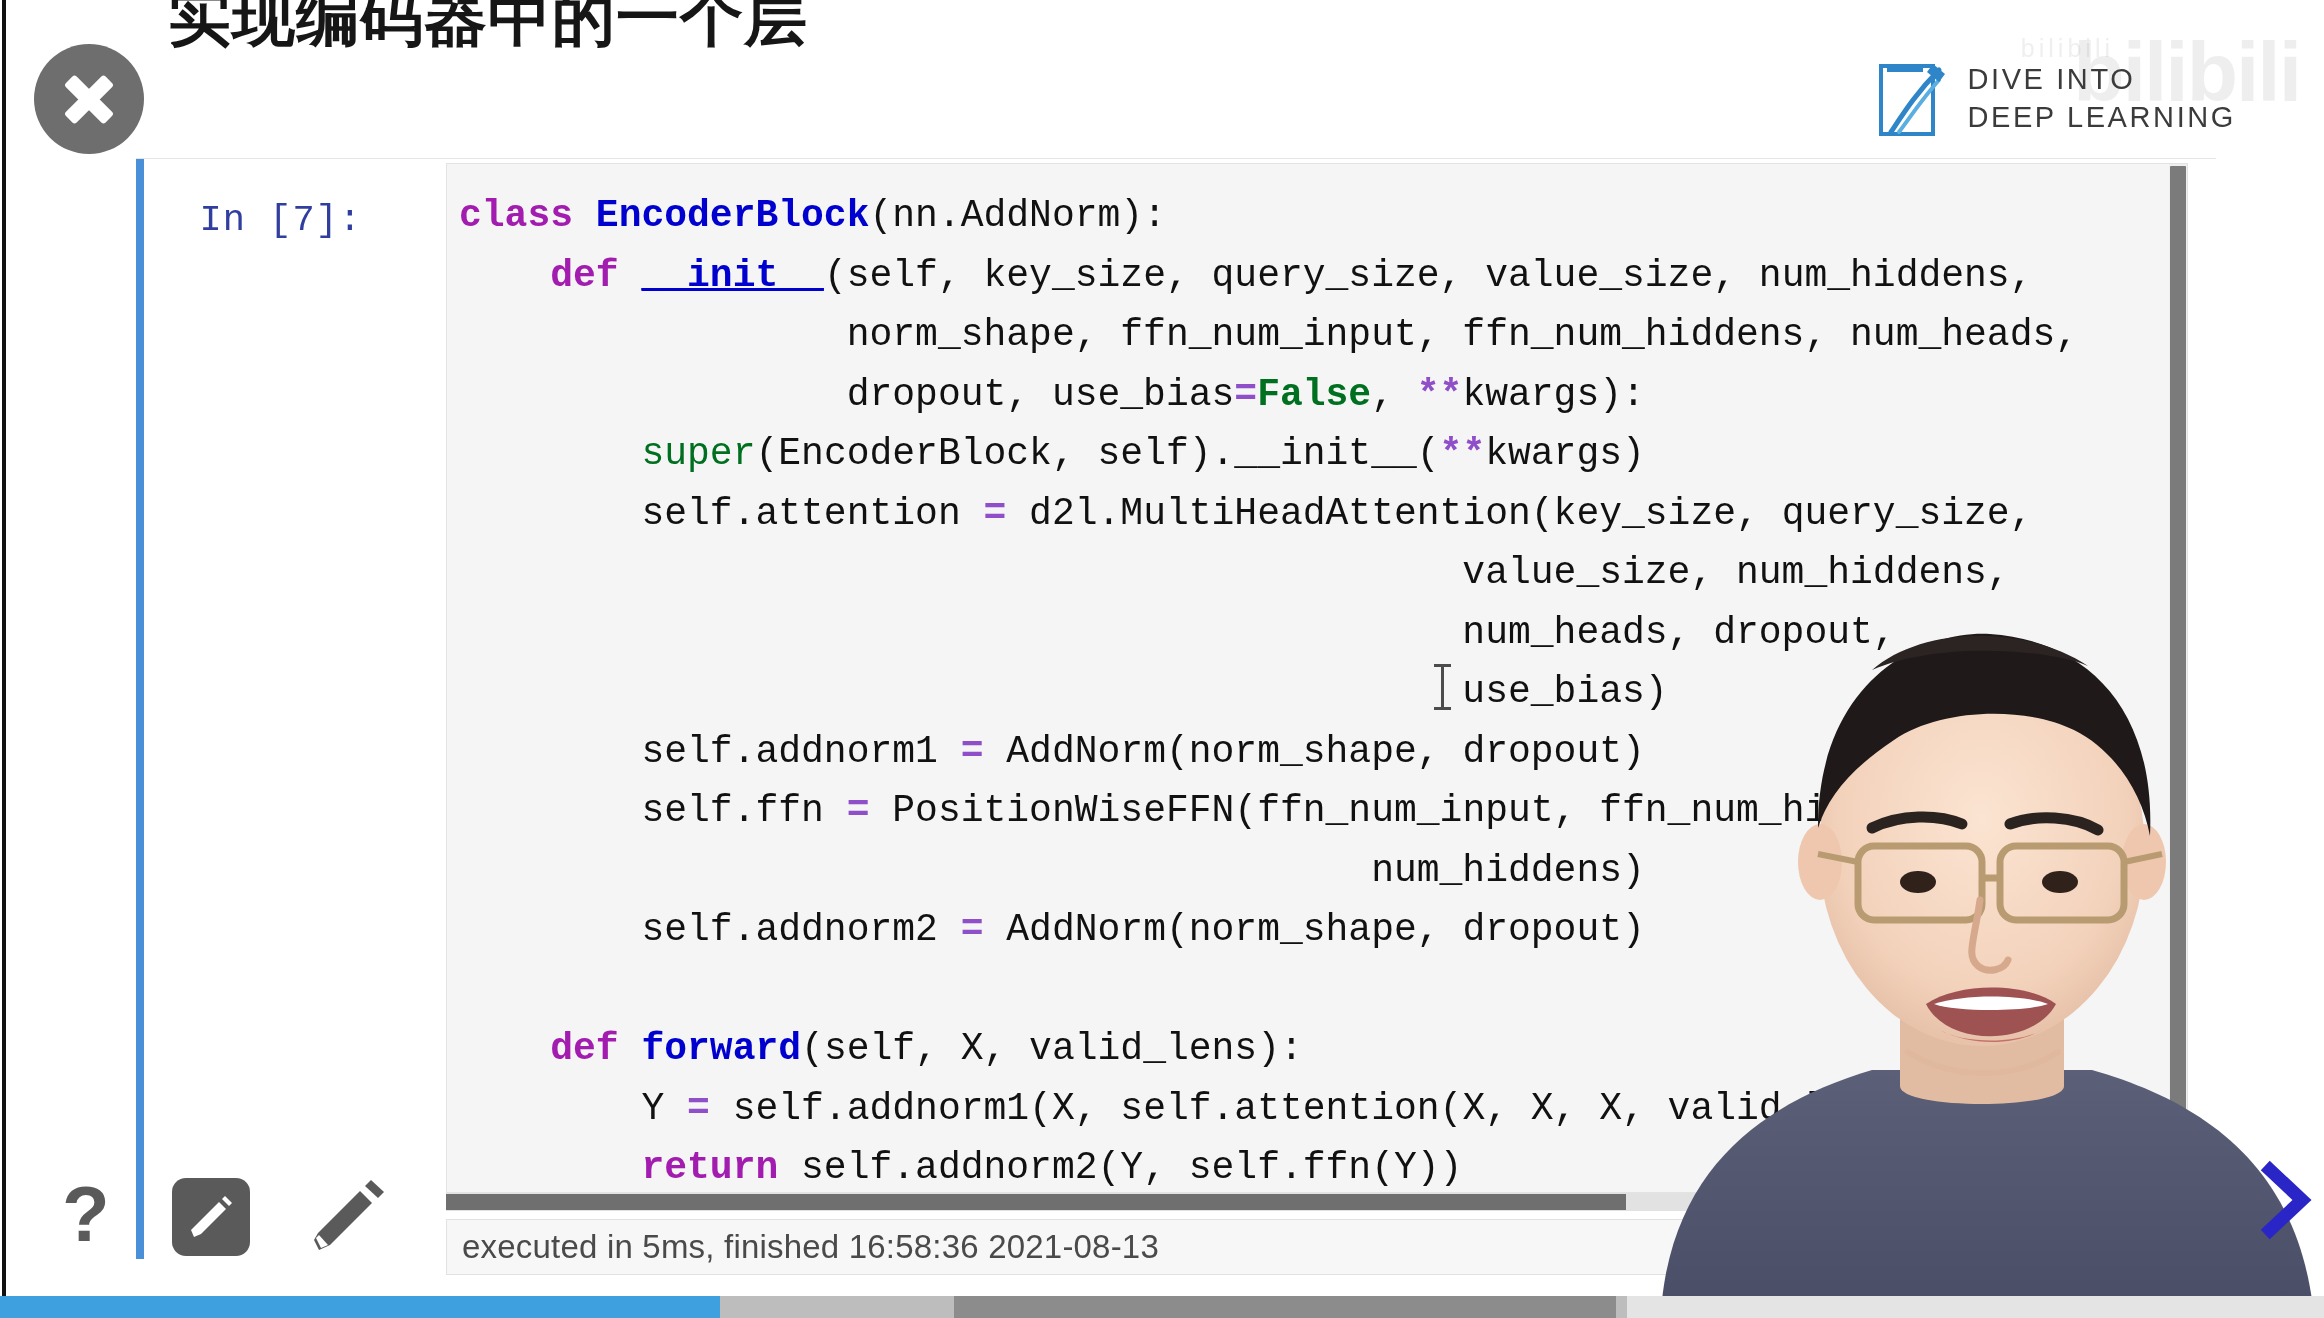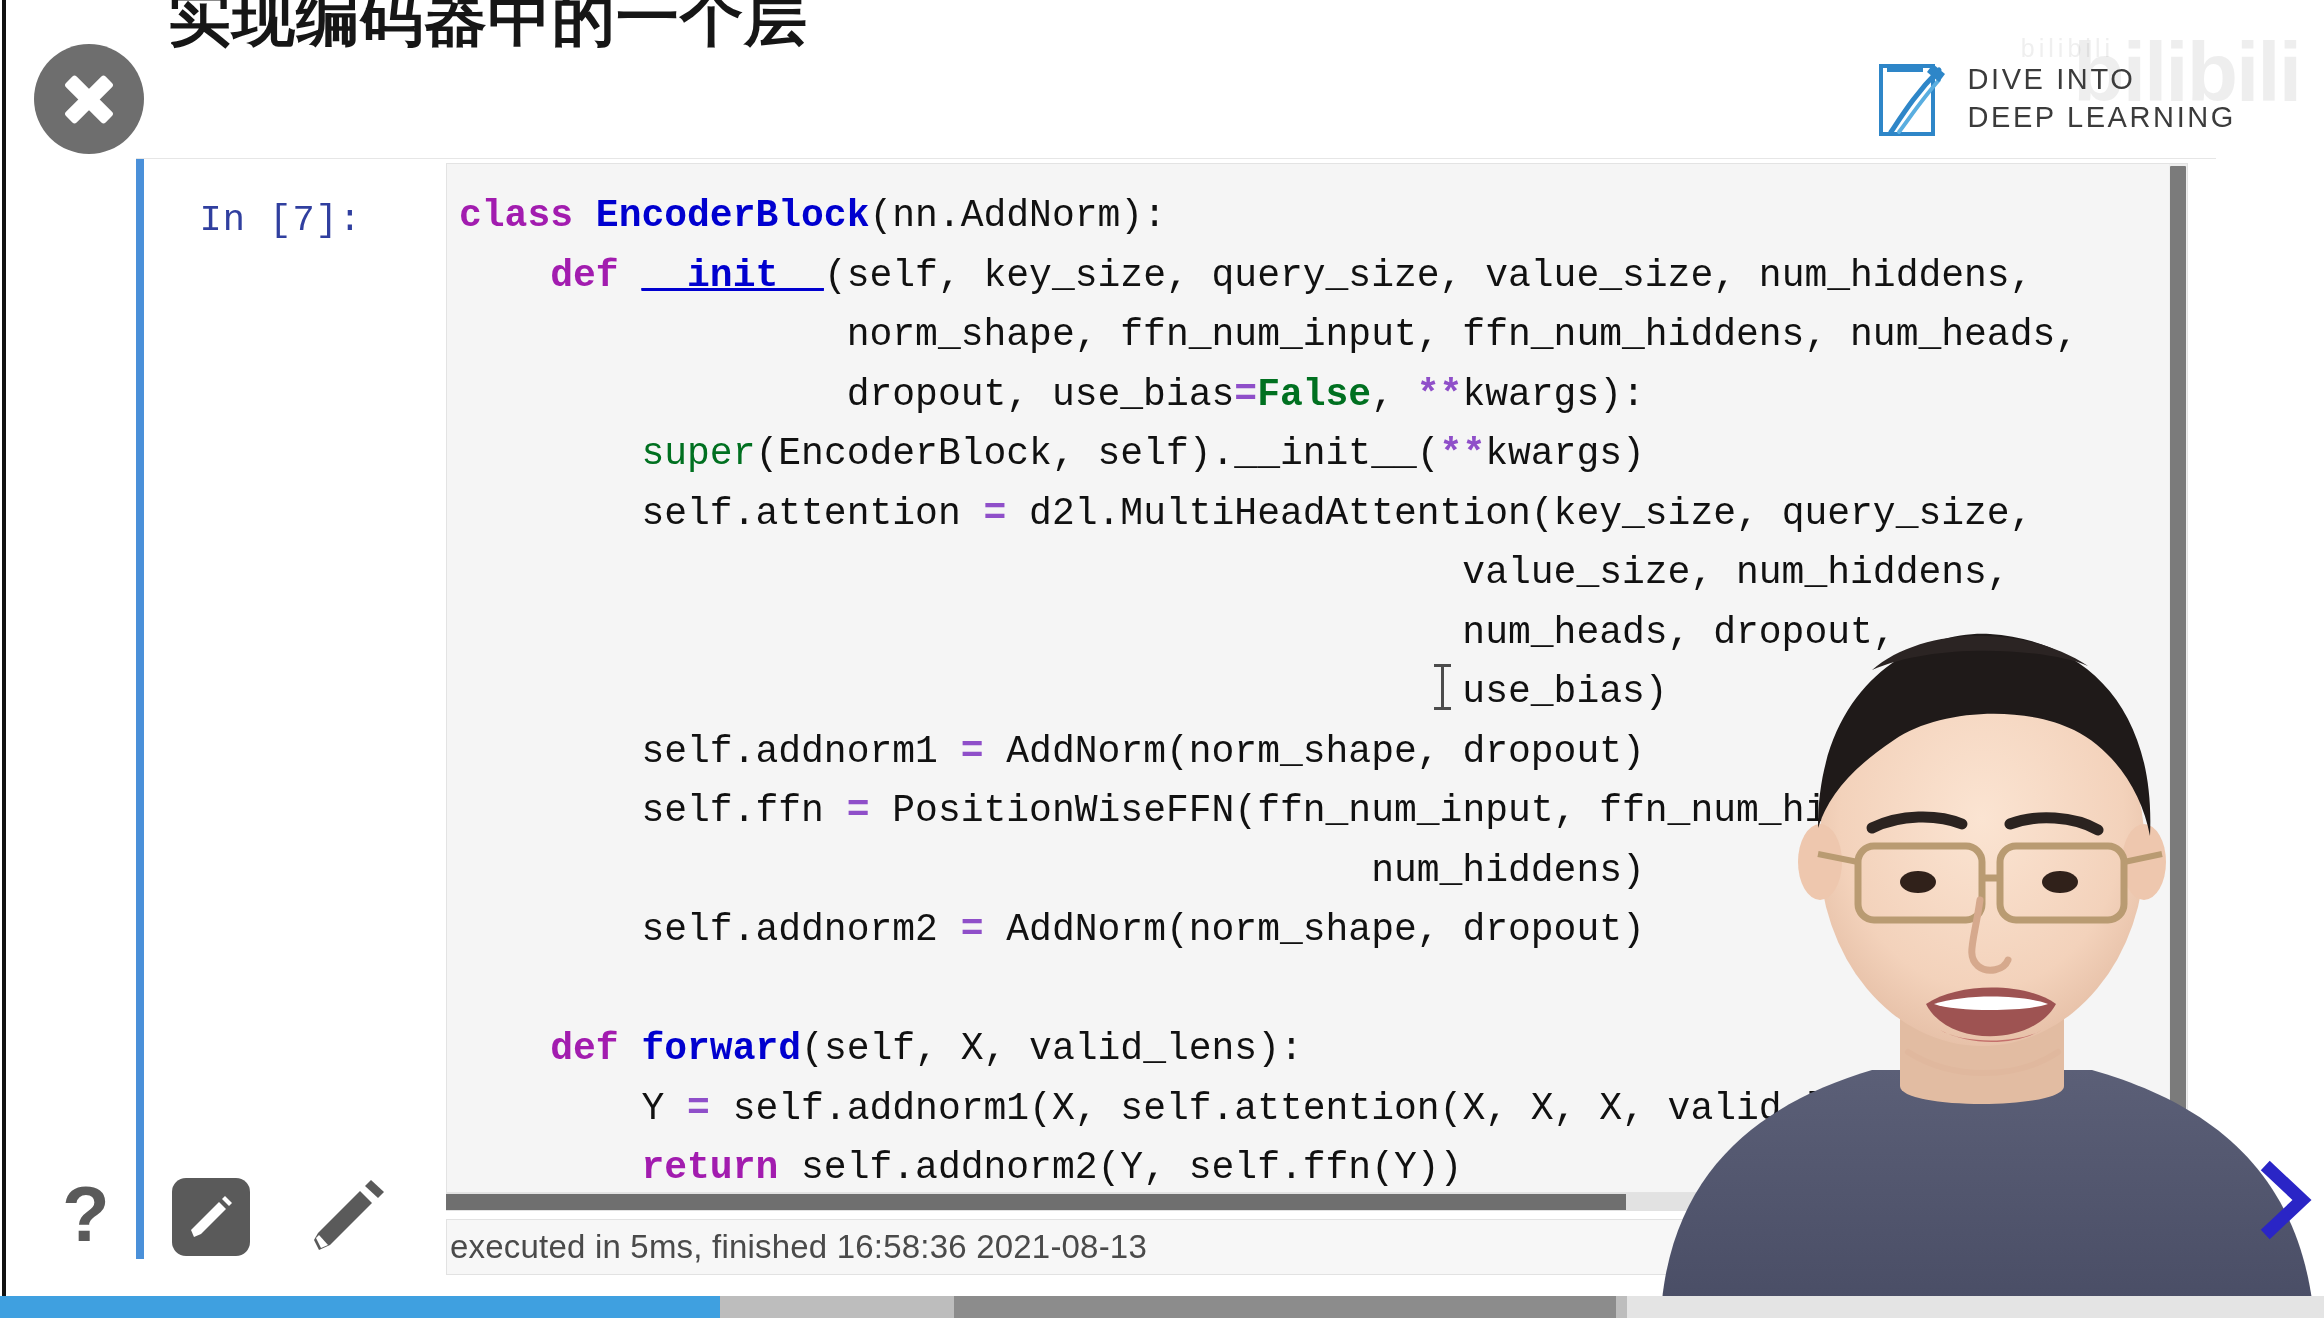--- a/index.html
+++ b/index.html
@@ -239,21 +239,21 @@
   .exec-bar {
     position: absolute;
     left: 310px;
     top: 1060px;
     width: 1742px;
     height: 56px;
     background: #f7f7f7;
     border: 1px solid #e2e2e2;
     display: flex;
     align-items: center;
-    padding-left: 3px;
+    padding-left: 15px;
   }
   .exec-bar-text {
     font-family: "Liberation Sans", sans-serif;
     font-size: 33px;
     color: #4a4a4a;
     letter-spacing: 0.2px;
   }
 
   
   .help-icon {

